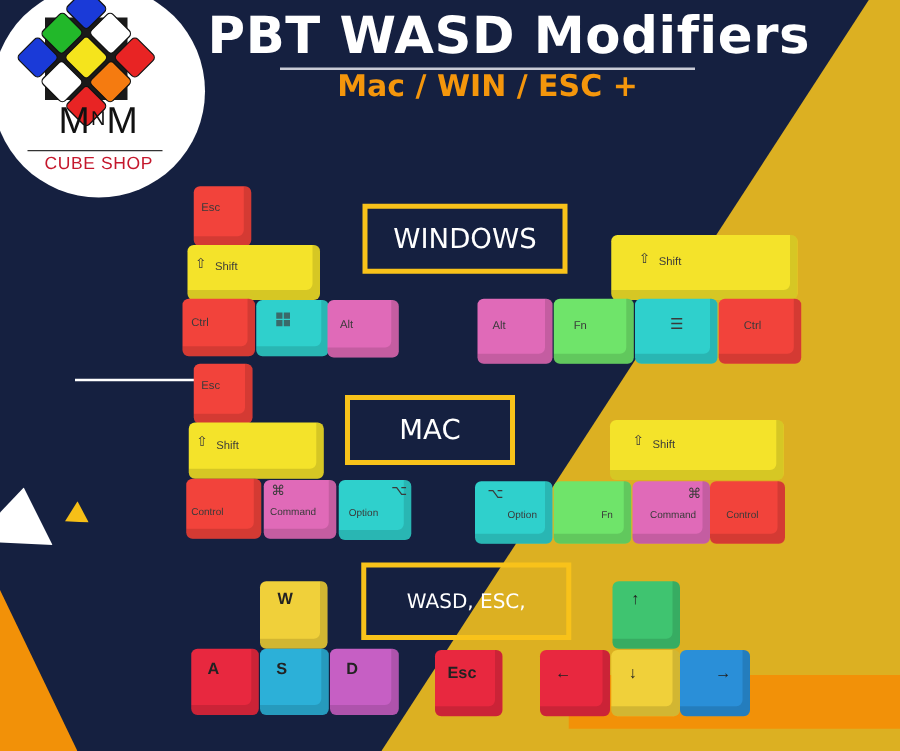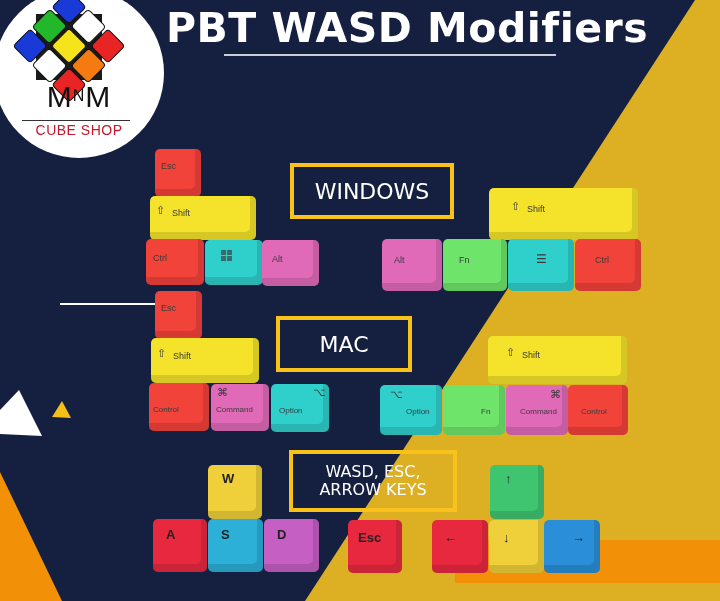--- a/index.html
+++ b/index.html
@@ -58,31 +58,31 @@
   <div class="logo-mnm">
     <span>M</span><small>N</small><span>M</span>
   </div>
   <div class="logo-rule"></div>
   <div class="logo-shop">CUBE SHOP</div>
 </div>
 
 <div class="title">PBT WASD Modifiers</div>
 <div class="title-rule"></div>
 <div class="subtitle">
+  <div>Mac / WIN / ESC +</div>
 </div>
 
 <div class="label-box" style="left:290px;top:163px;width:164px;height:56px;font-size:22px;">
   <span>WINDOWS</span>
 </div>
 <div class="label-box" style="left:276px;top:316px;width:136px;height:56px;font-size:22px;">
   <span>MAC</span>
 </div>
 <div class="label-box" style="left:289px;top:450px;width:168px;height:62px;font-size:16px;line-height:18px;flex-direction:column;">
   <span>WASD, ESC,</span>
-  <span>ARROW KEYS</span>
 </div>
 
 <div class="key red" style="left:155px;top:149px;width:46px;height:48px;">
   <span class="lbl" style="left:6px;top:12px;">Esc</span>
 </div>
 <div class="key yellow" style="left:150px;top:196px;width:106px;height:44px;">
   <span class="sym" style="left:6px;top:8px;">⇧</span>
   <span class="lbl" style="left:22px;top:12px;">Shift</span>
 </div>
 <div class="key red" style="left:146px;top:239px;width:58px;height:46px;">

